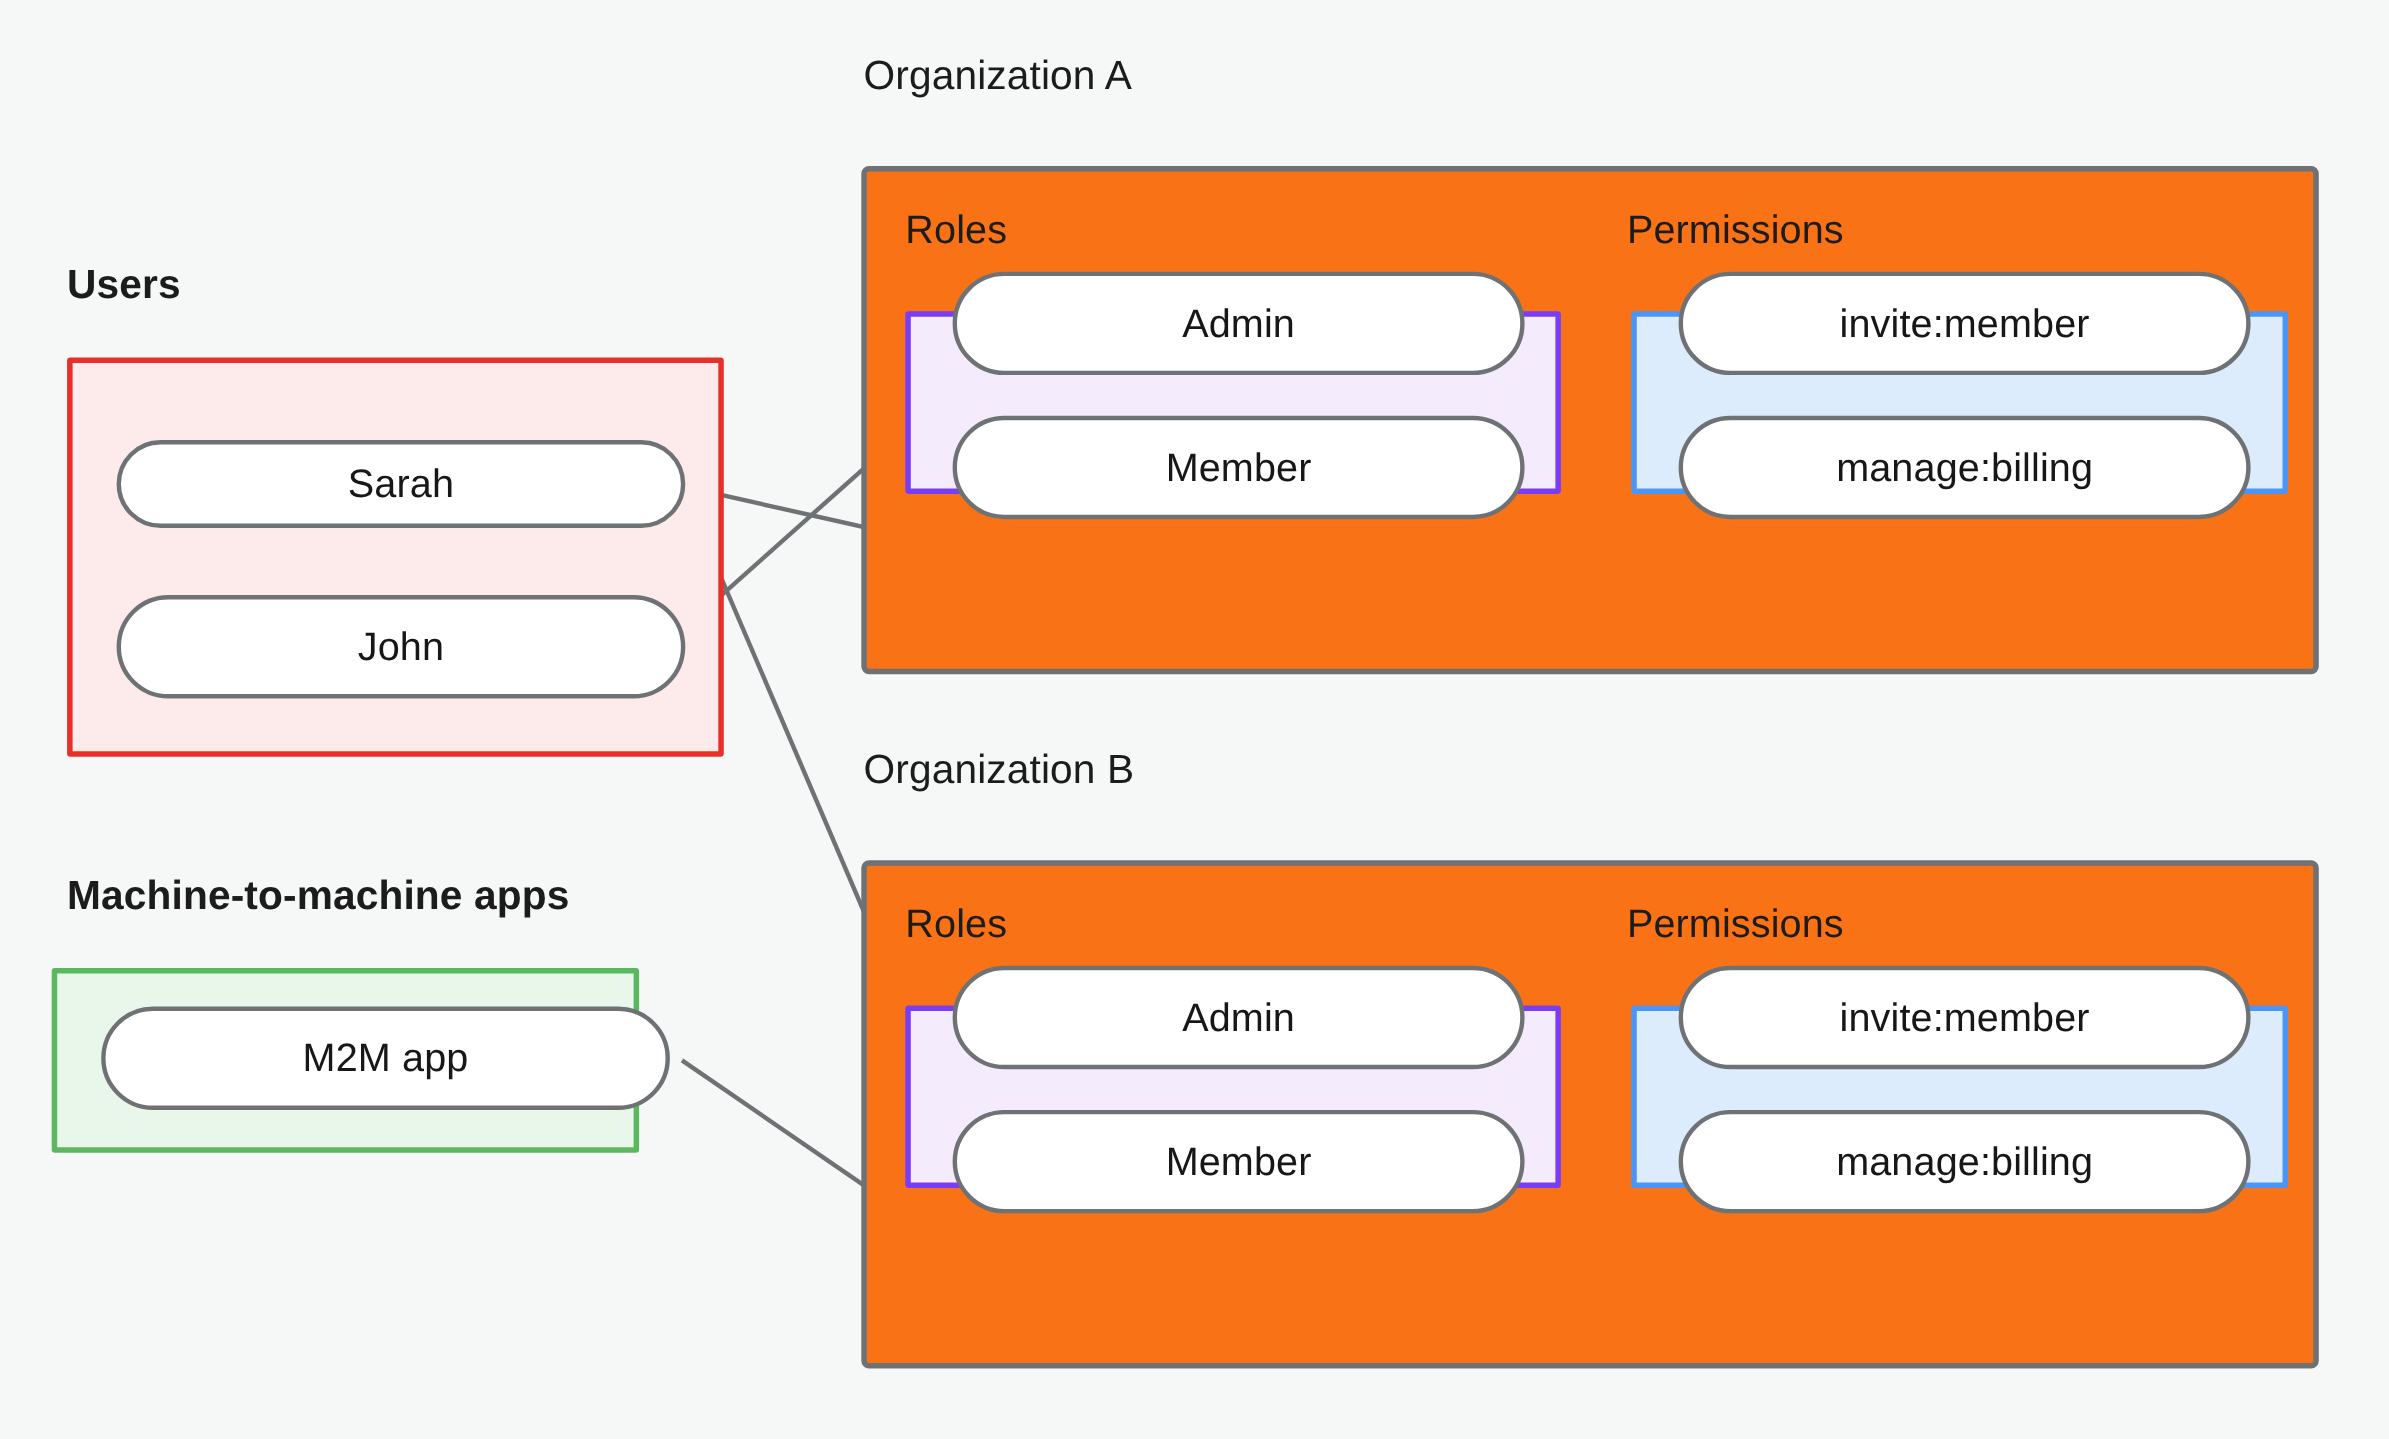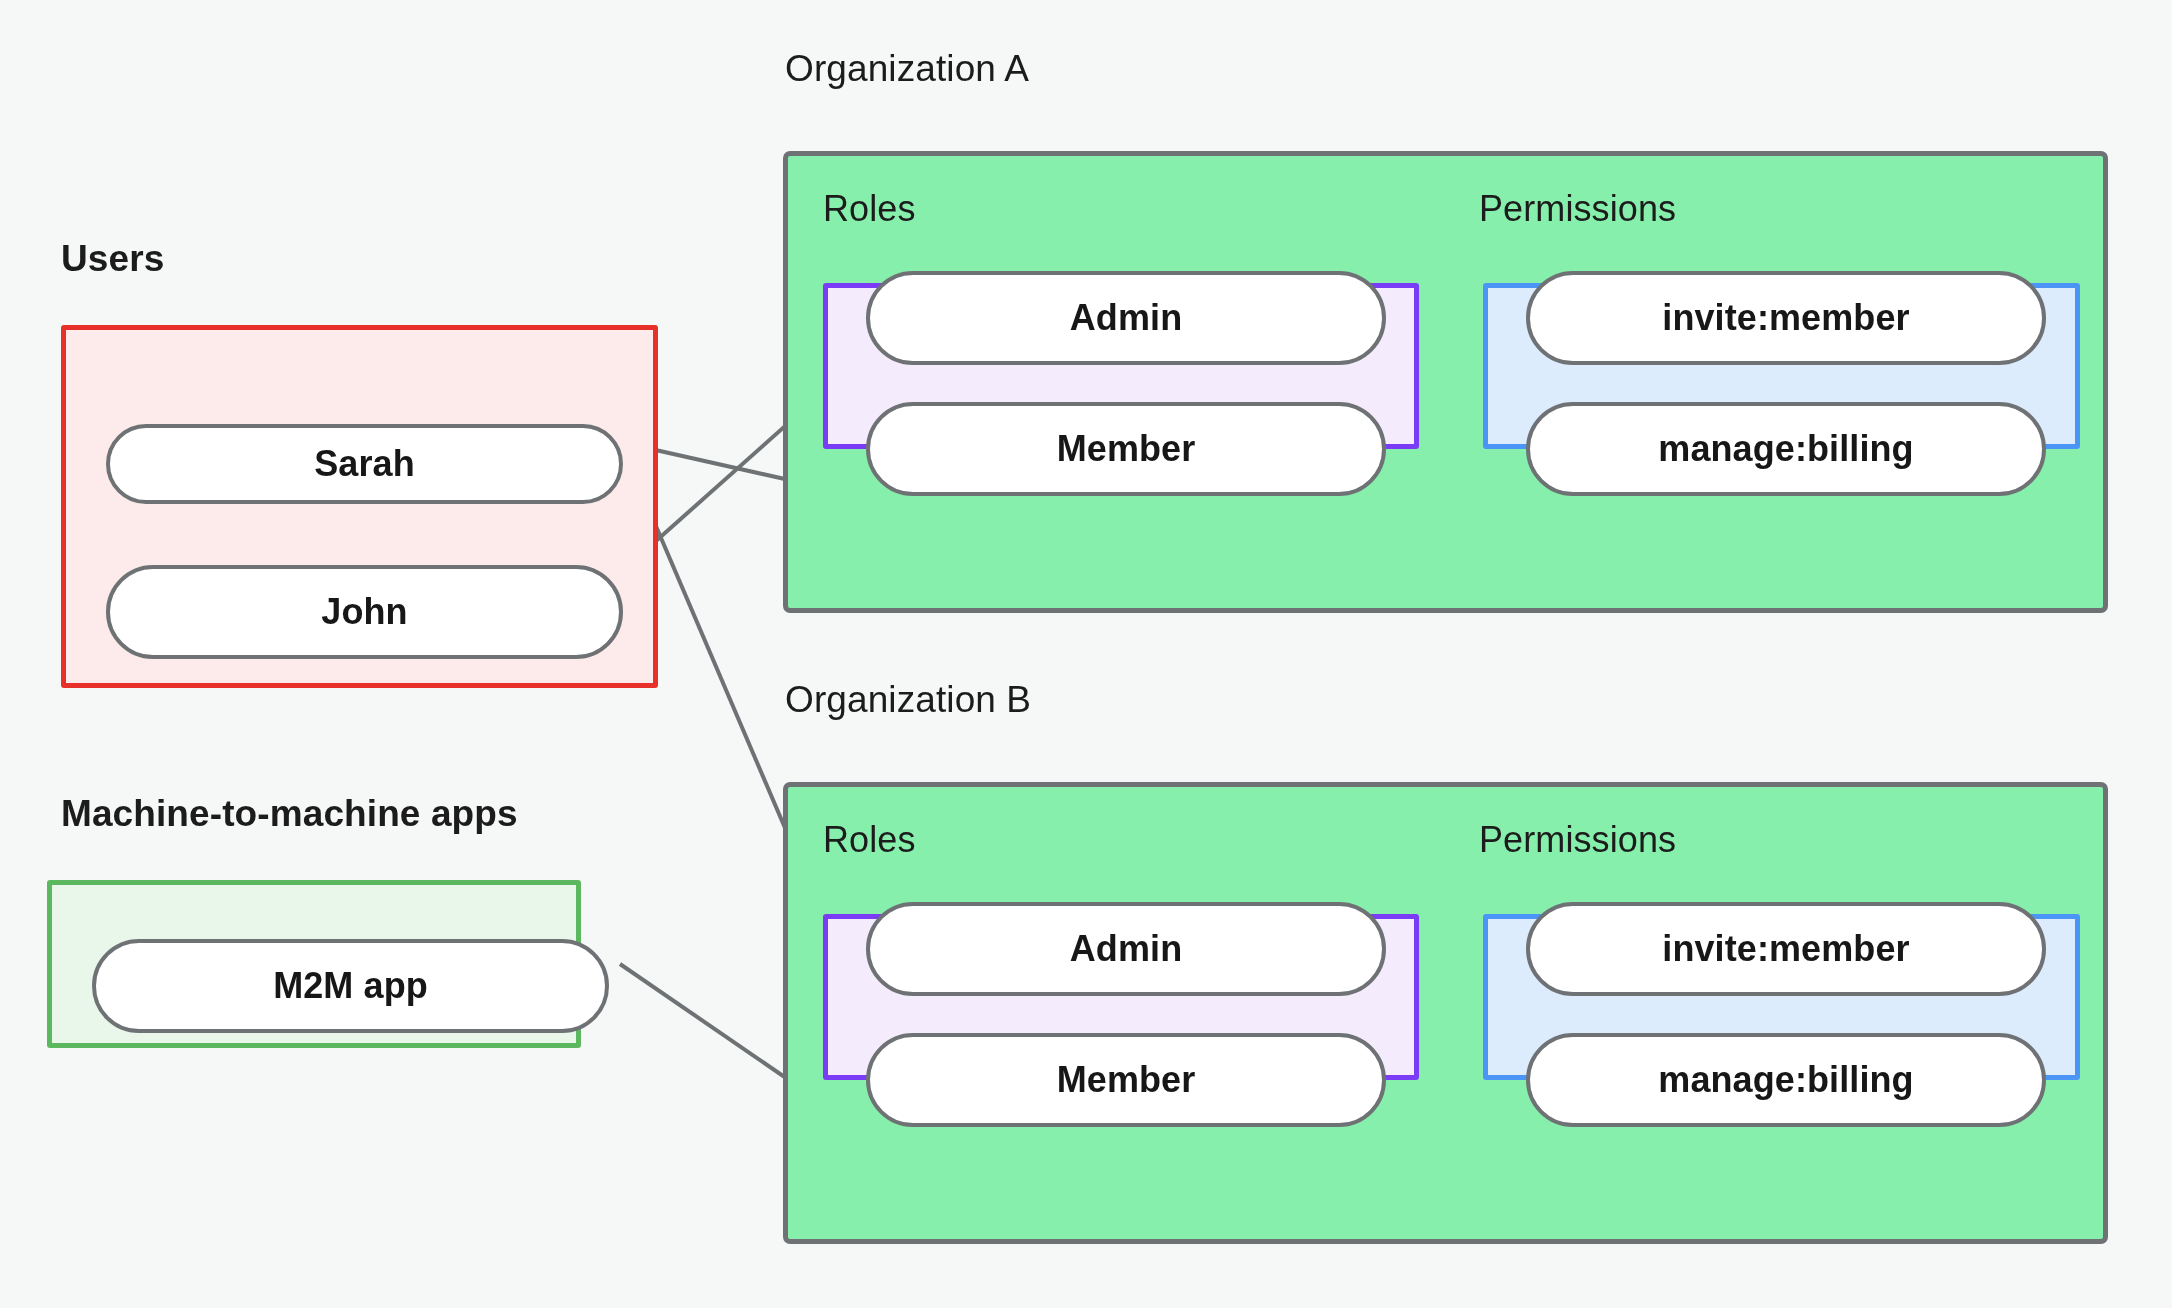--- a/index.html
+++ b/index.html
@@ -54,21 +54,21 @@
     border-width: 5px;
     border-radius: 3px;
   }
   .box-m2m {
     background: #e9f7ea;
     border-color: #5cb85f;
     border-width: 5px;
     border-radius: 3px;
   }
   .box-org {
-    background: #86efac;
+    background: #f97316;
     border-color: #6f7275;
     border-width: 5px;
     border-radius: 7px;
   }
   .box-roles {
     background: #f4ecfd;
     border-color: #7a3cf5;
     border-width: 5px;
     border-radius: 3px;
   }
@@ -83,25 +83,24 @@
   .pill {
     position: absolute;
     box-sizing: border-box;
     background: #ffffff;
     border: 4px solid #6f7275;
     border-radius: 9999px;
     display: flex;
     align-items: center;
     justify-content: center;
     font-size: 36px;
-    font-weight: 700;
+    font-weight: 400;
     color: #171717;
     letter-spacing: 0.1px;
     white-space: nowrap;
-    margin-top: 24px;
   }
 
   
   #edges {
     position: absolute;
     left: 0;
     top: 0;
     width: 2172px;
     height: 1308px;
     pointer-events: none;

